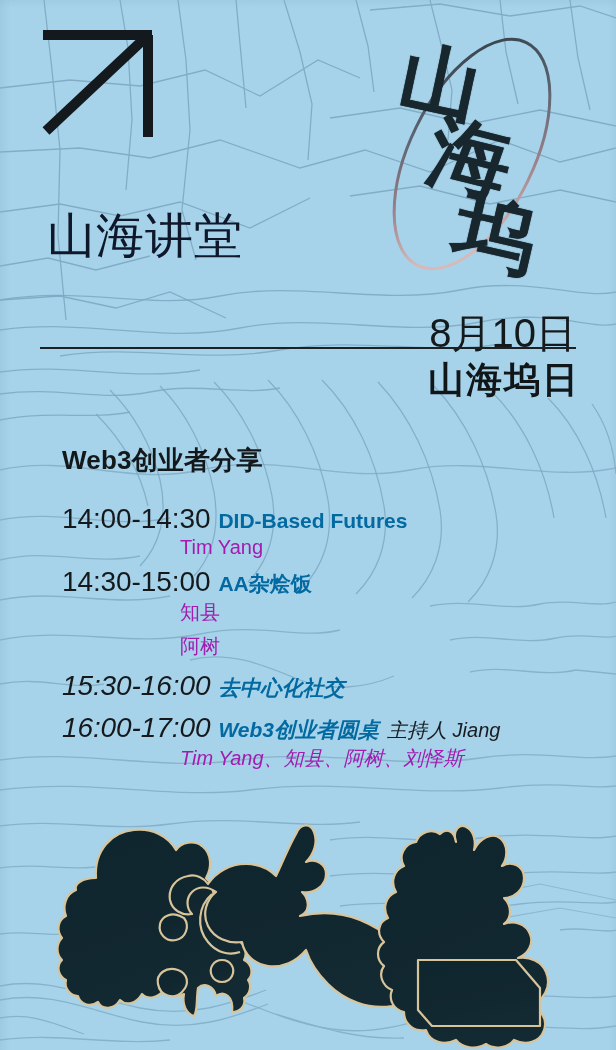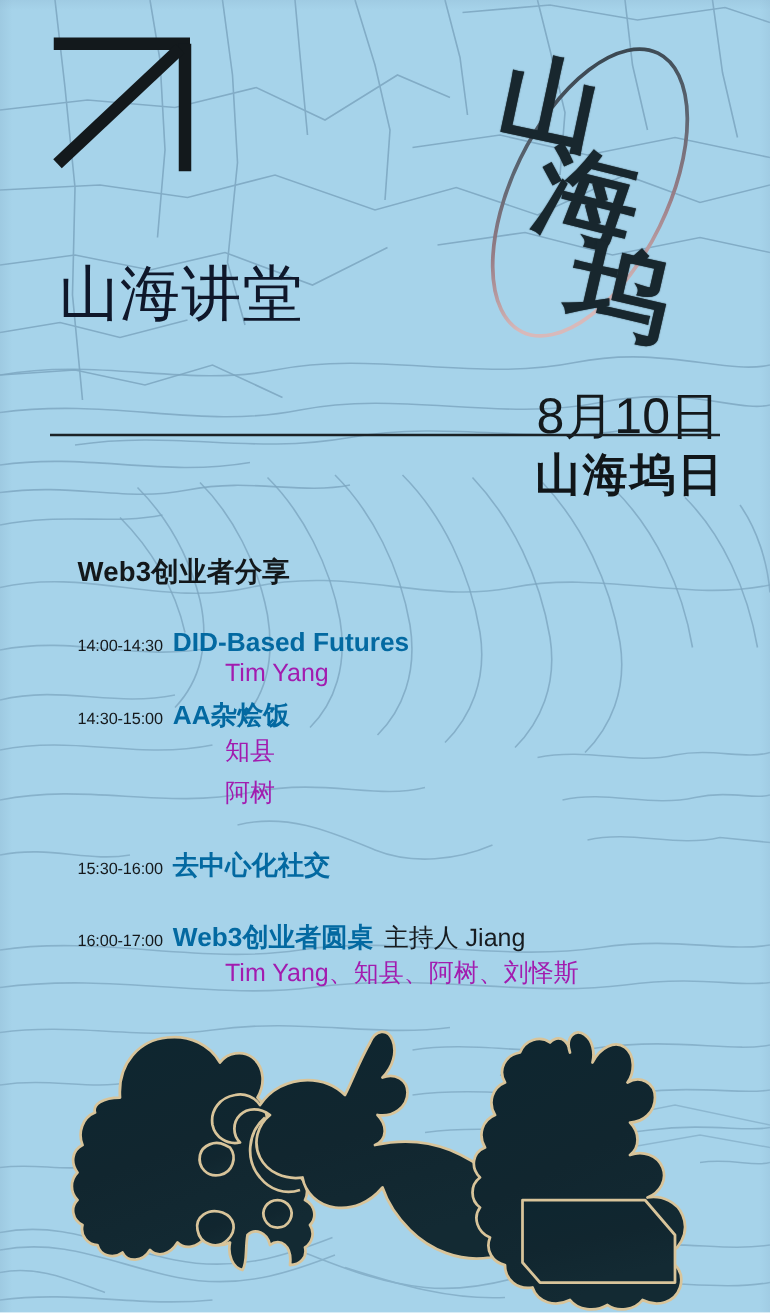--- a/index.html
+++ b/index.html
@@ -115,44 +115,44 @@
     letter-spacing: 2px;
     line-height: 1.1;
     color: #111619;
   }
 
   
   .section-heading {
     position: absolute;
     left: 62px;
     top: 443px;
-    font-size: 22px;
+    font-size: 26px;
     font-weight: 700;
     letter-spacing: 0.2px;
     color: #13181b;
   }
 
   .schedule {
     position: absolute;
     left: 62px;
     top: 503px;
     width: 540px;
   }
   .slot {
     display: block;
     margin-bottom: 7px;
   }
-  .slot.gap-before { margin-top: 30px; }
+  .slot.gap-before { margin-top: 10px; font-style: italic; }
   .slot-line {
     display: flex;
     align-items: baseline;
     white-space: nowrap;
   }
   .slot-time {
-    font-size: 13px;
+    font-size: 28px;
     font-weight: 400;
     color: #15191c;
     flex: 0 0 auto;
     letter-spacing: -0.1px;
   }
   .slot-title {
     font-size: 21px;
     font-weight: 700;
     color: #0369a1;
     margin-left: 8px;

